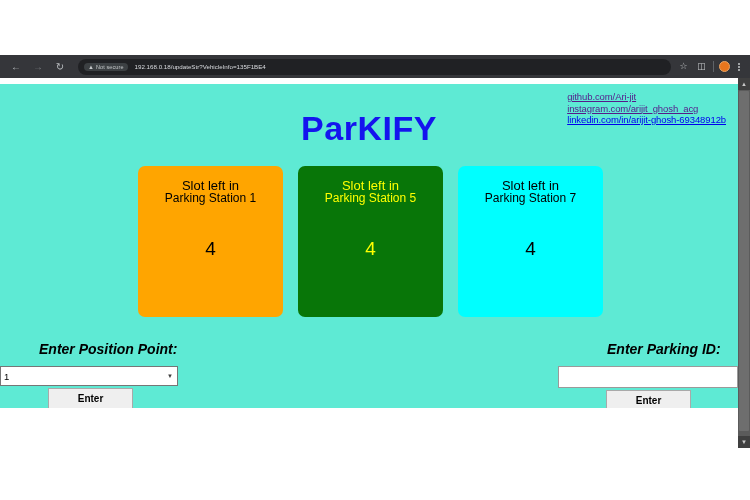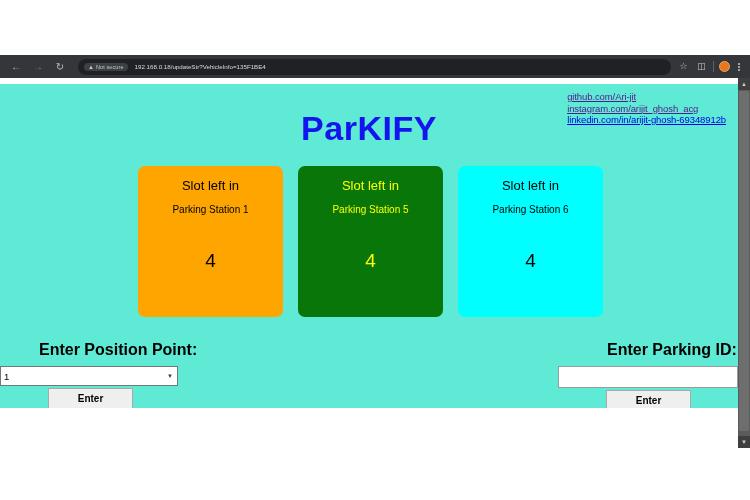--- a/index.html
+++ b/index.html
@@ -221,37 +221,37 @@
     padding-top: 14px;
     display: flex;
     flex-direction: column;
     align-items: center;
   }
   .card-line-1 {
     font-size: 13px;
     line-height: 12px;
   }
   .card-line-2 {
-    font-size: 10px;
-    margin-top: 12px;
+    font-size: 12px;
     line-height: 12px;
   }
   .card-count {
     font-size: 19px;
     margin-top: 34px;
     line-height: 22px;
   }
 
   
   .form-label {
     position: absolute;
-    font-size: 16px;
+    font-size: 14px;
     font-weight: bold;
     color: #000000;
     white-space: nowrap;
+    font-style: italic;
   }
   #label-position { left: 39px; top: 257px; }
   #label-vehicle  { left: 607px; top: 257px; }
 
   #position-select {
     position: absolute;
     left: 0px;
     top: 282px;
     width: 178px;
     height: 20px;
@@ -380,21 +380,21 @@
         </div>
 
         <div class="station-card" style="background:#087608;color:#ffff00">
           <div class="card-line-1">Slot left in</div>
           <div class="card-line-2">Parking Station 5</div>
           <div class="card-count">4</div>
         </div>
 
         <div class="station-card" style="background:#00ffff;color:#000000">
           <div class="card-line-1">Slot left in</div>
-          <div class="card-line-2">Parking Station 6</div>
+          <div class="card-line-2">Parking Station 7</div>
           <div class="card-count">4</div>
         </div>
 
       </div>
 
       <div class="form-label" id="label-position">Enter Position Point:</div>
 
       <select id="position-select">
         <option>1</option>
         <option>2</option>

